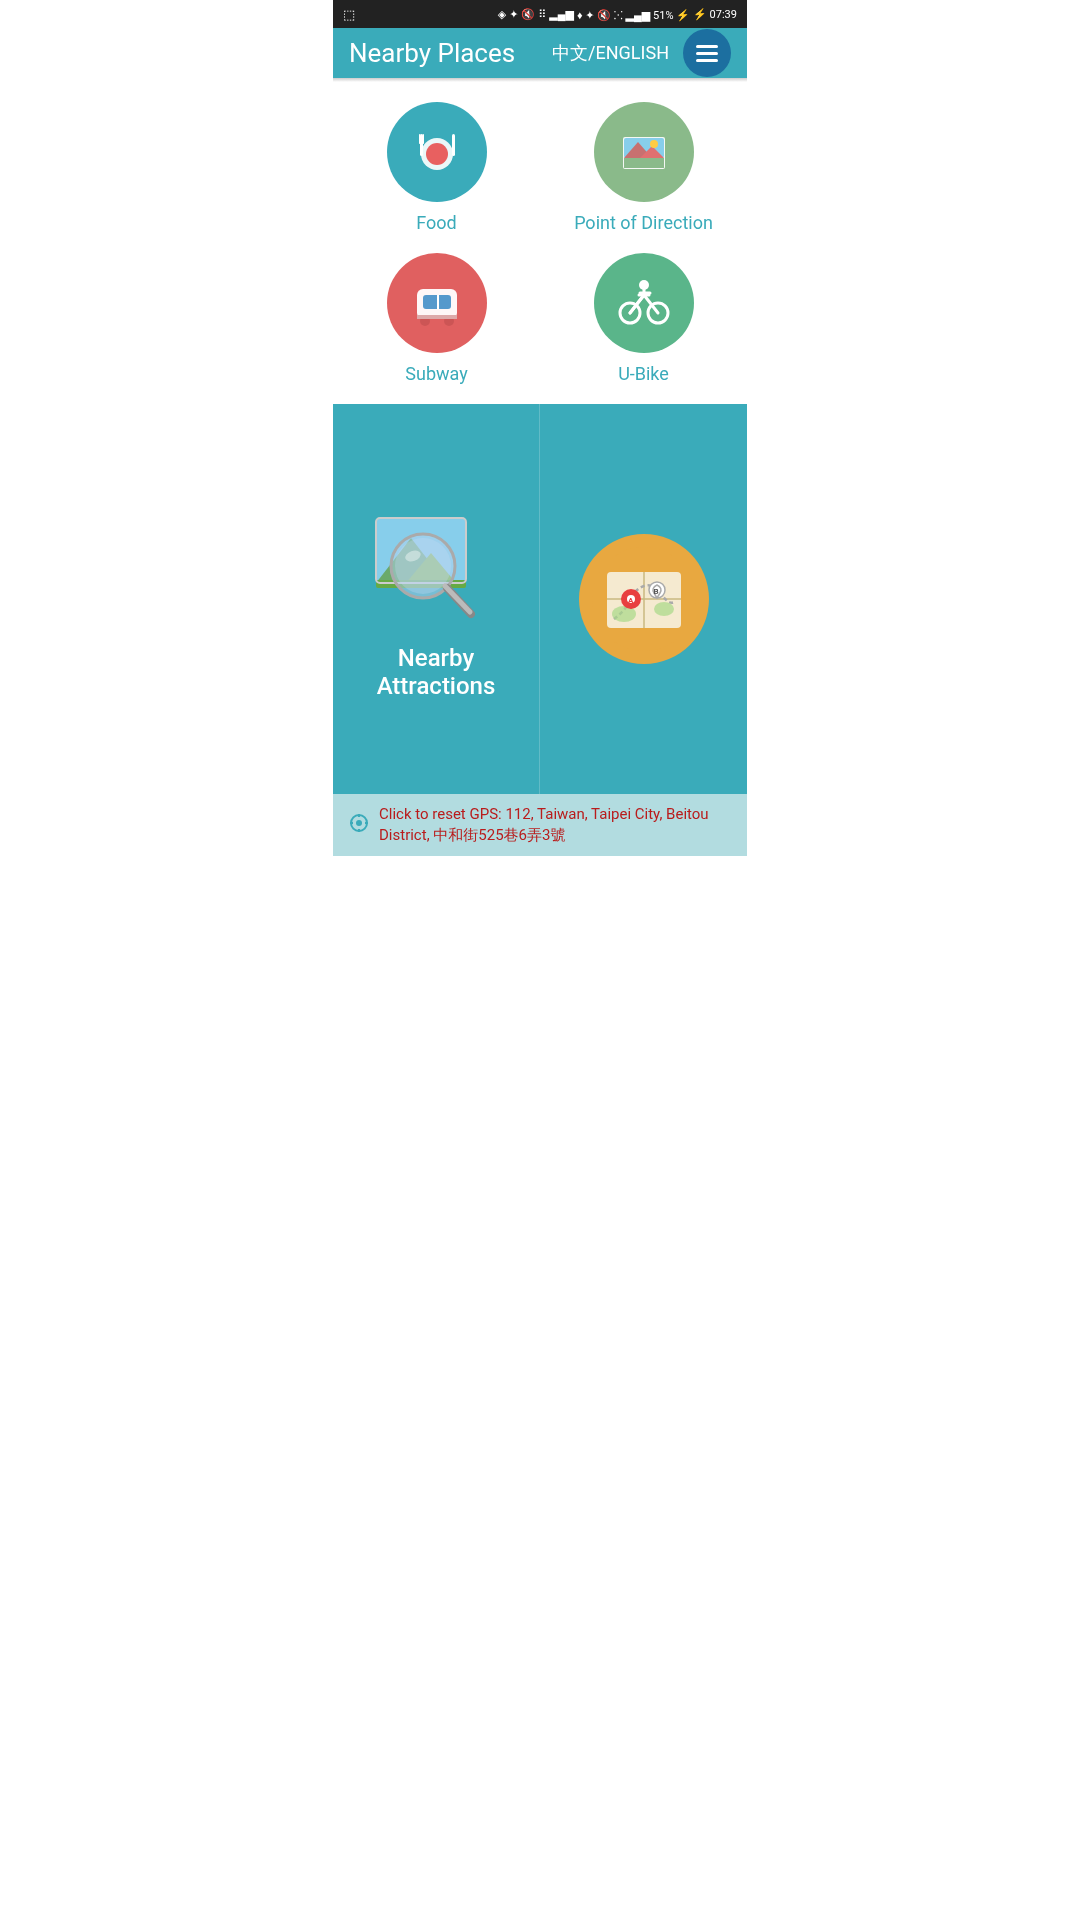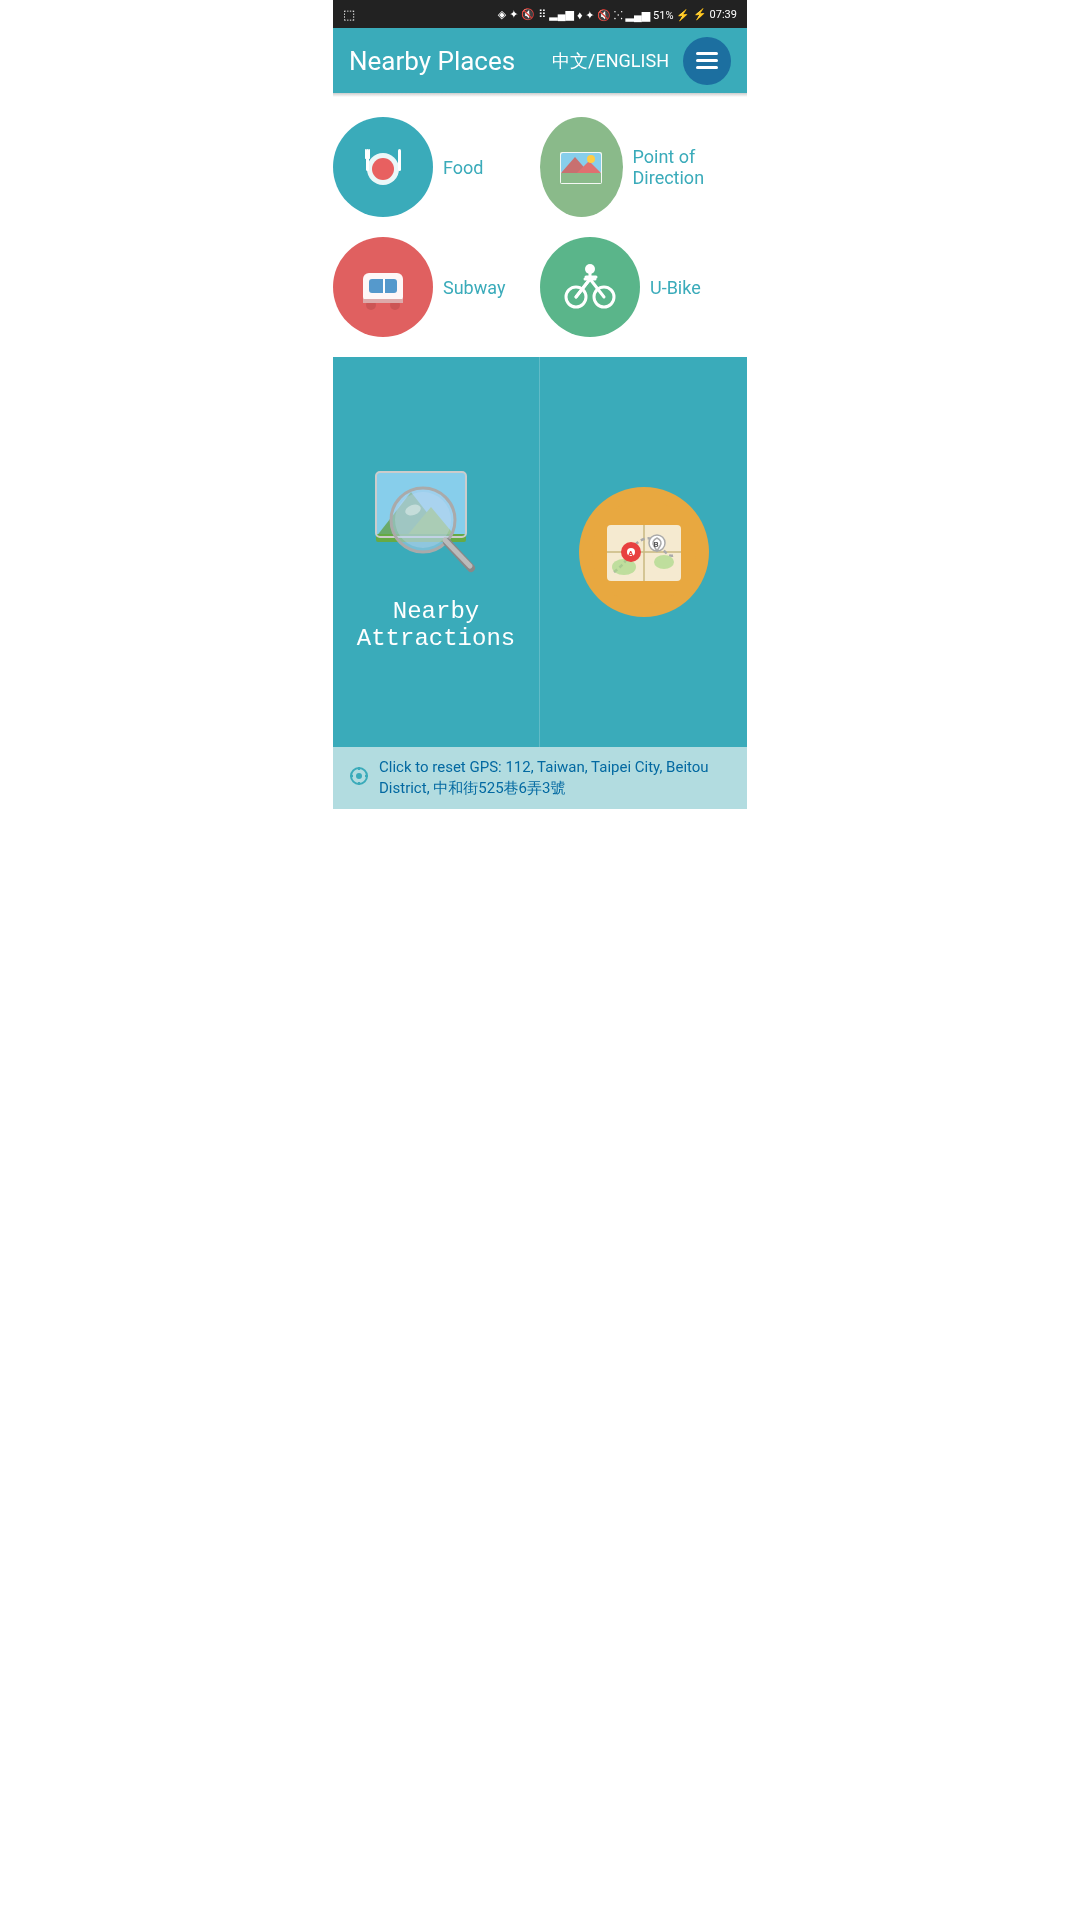--- a/index.html
+++ b/index.html
@@ -33,21 +33,21 @@
       display: flex;
       align-items: center;
       gap: 3px;
       font-size: 11px;
     }
 
     
     .header {
       background: #3aabba;
       color: #fff;
-      height: 65px;
+      height: 50px;
       display: flex;
       align-items: center;
       padding: 0 16px;
     }
     .header-title {
       font-size: 26px;
       font-weight: 400;
       flex: 1;
     }
     .header-lang {
@@ -89,21 +89,21 @@
     
     .categories-grid {
       display: grid;
       grid-template-columns: 1fr 1fr;
       padding: 20px 0 10px;
       row-gap: 20px;
     }
 
     .category-item {
       display: flex;
-      flex-direction: row;
+      flex-direction: column;
       align-items: center;
       gap: 10px;
       cursor: pointer;
     }
 
     .category-icon-circle {
       width: 100px;
       height: 100px;
       border-radius: 50%;
       display: flex;
@@ -140,21 +140,20 @@
       flex-direction: column;
       align-items: center;
       justify-content: center;
       gap: 16px;
       cursor: pointer;
       padding: 20px;
     }
 
     .tile:first-child {
       border-right: 1px solid rgba(255,255,255,0.2);
-      font-family: Liberation Mono, monospace;
     }
 
     .tile-icon-wrapper {
       width: 130px;
       height: 130px;
       border-radius: 12px;
       overflow: hidden;
       display: flex;
       align-items: center;
       justify-content: center;
@@ -189,21 +188,21 @@
       cursor: pointer;
       min-height: 55px;
     }
     .footer-gps-icon {
       color: #3aabba;
       font-size: 22px;
       flex-shrink: 0;
     }
     .footer-gps-text {
       font-size: 15px;
-      color: #0369a1;
+      color: #b91c1c;
       line-height: 1.4;
     }
   </style>
 </head>
 <body>
 
 <div class="status-bar">
   <span class="left-icon">⬚</span>
   <div class="status-icons">
     <span>◈</span>

